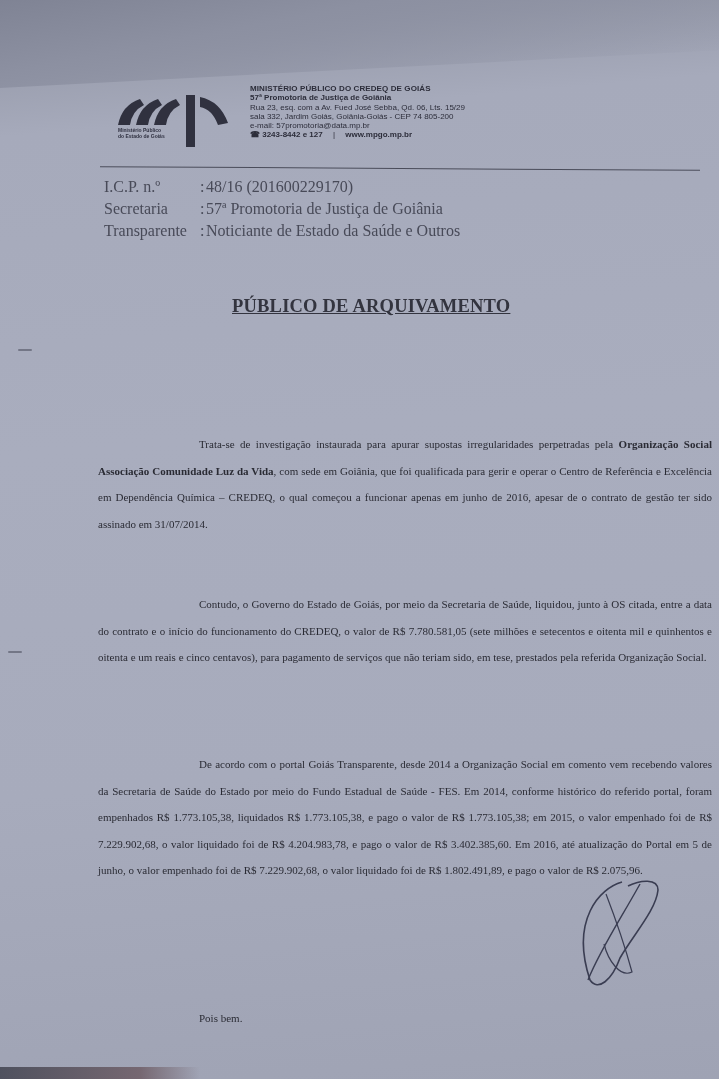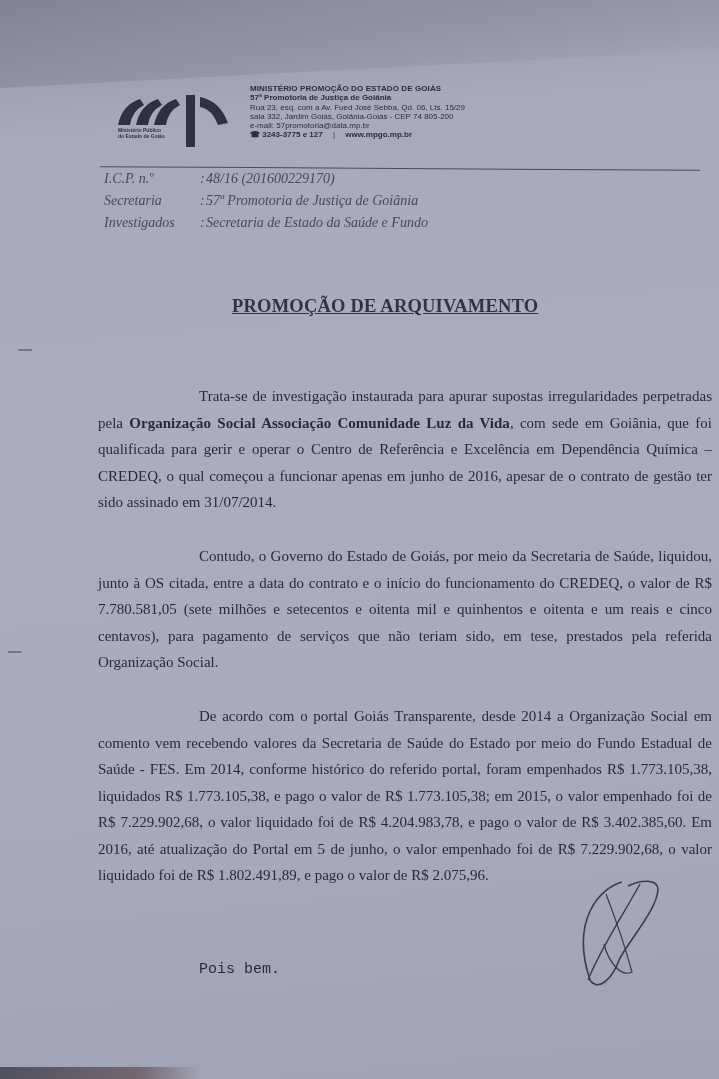--- a/index.html
+++ b/index.html
@@ -21,35 +21,35 @@
   .logo { position: absolute; left: 116px; top: 93px; width: 118px; height: 58px; }
   .logo-caption { position: absolute; left: 118px; top: 127px; font-family: "Liberation Sans", sans-serif; font-size: 5px; font-weight: bold; color: #2f3040; line-height: 6px; }
   .org { position: absolute; left: 250px; top: 84px; font-family: "Liberation Sans", sans-serif; font-size: 8px; line-height: 9.3px; color: #2c2d3a; }
   .org .title { font-weight: bold; letter-spacing: 0.1px; }
   .org .sub { font-weight: bold; }
   .org .phone { font-weight: bold; }
   .org .sep { margin: 0 8px; }
   .rule { position: absolute; left: 100px; top: 168px; width: 600px; height: 1px; background: #4a4c5a; transform: rotate(0.35deg); }
 
   
-  .meta { position: absolute; left: 104px; top: 168px; font-style: italic; font-size: 14px; color: #484a58; }
+  .meta { position: absolute; left: 104px; top: 176px; font-size: 16px; color: #484a58; }
   .meta-row { height: 22px; display: flex; align-items: center; }
   .meta-label { width: 96px; }
   .meta-sep { width: 6px; }
 
   
   .doc-title { position: absolute; left: 232px; top: 296px; font-size: 18.5px; font-weight: bold; text-decoration: underline; letter-spacing: 0.2px; color: #33343f; }
 
   
-  .para { position: absolute; left: 98px; width: 614px; font-size: 15px; line-height: 26.5px; text-align: justify; text-align-last: left; color: #2a2b34; }
+  .para { position: absolute; left: 98px; width: 614px; font-size: 11px; line-height: 26.5px; text-align: justify; text-align-last: left; color: #2a2b34; margin-top: 48px; }
   .para .indent { display: inline-block; width: 101px; }
   .p1 { top: 383px; }
   .p2 { top: 543px; }
   .p3 { top: 703px; }
-  .p4 { top: 957px; left: 199px; width: 200px; font-family: Liberation Mono, monospace; }
+  .p4 { top: 957px; left: 199px; width: 200px; }
   .bold { font-weight: bold; }
 
   .signature { position: absolute; left: 560px; top: 880px; width: 120px; height: 110px; pointer-events: none; }
   .margin-mark { position: absolute; width: 14px; height: 2px; background: #5d606f; border-radius: 1px; opacity: 0.7; }
   .bottom-shadow { position: absolute; left: 0; bottom: 0; width: 200px; height: 12px; background: linear-gradient(90deg, #3a3c48, #6b5860 70%, rgba(150,150,160,0)); opacity: 0.8; }
 </style>
 </head>
 <body>
 
 <div class="fold"></div>
@@ -62,53 +62,53 @@
     <path d="M38 32 Q42 12 60 6 L64 12 Q52 18 50 32 Z" fill="#30313f"></path>
     <rect x="70" y="2" width="9" height="52" fill="#30313f"></rect>
     <path d="M84 4 Q104 8 112 30 L102 32 Q96 16 84 14 Z" fill="#30313f"></path>
   </svg>
   <div class="logo-caption">
     <div>Ministério Público</div>
     <div>do Estado de Goiás</div>
   </div>
 
   <div class="org">
-    <div class="title">MINISTÉRIO PROMOÇÃO DO ESTADO DE GOIÁS</div>
+    <div class="title">MINISTÉRIO PÚBLICO DO CREDEQ DE GOIÁS</div>
     <div class="sub">57ª Promotoria de Justiça de Goiânia</div>
     <div>Rua 23, esq. com a Av. Fued José Sebba, Qd. 06, Lts. 15/29</div>
     <div>sala 332, Jardim Goiás, Goiânia-Goiás - CEP 74 805-200</div>
     <div>e-mail: 57promotoria@data.mp.br</div>
     <div>
-      <span class="phone">☎ 3243-3775 e 127</span>
+      <span class="phone">☎ 3243-8442 e 127</span>
       <span class="sep">|</span>
       <span class="phone">www.mpgo.mp.br</span>
     </div>
   </div>
 
   <div class="rule"></div>
 
   <div class="meta">
     <div class="meta-row">
       <span class="meta-label">I.C.P. n.º</span>
       <span class="meta-sep">:</span>
       <span>48/16 (201600229170)</span>
     </div>
     <div class="meta-row">
       <span class="meta-label">Secretaria</span>
       <span class="meta-sep">:</span>
       <span>57ª Promotoria de Justiça de Goiânia</span>
     </div>
     <div class="meta-row">
-      <span class="meta-label">Investigados</span>
+      <span class="meta-label">Transparente</span>
       <span class="meta-sep">:</span>
-      <span>Secretaria de Estado da Saúde e Fundo</span>
+      <span>Noticiante de Estado da Saúde e Outros</span>
     </div>
   </div>
 
-  <div class="doc-title">PROMOÇÃO DE ARQUIVAMENTO</div>
+  <div class="doc-title">PÚBLICO DE ARQUIVAMENTO</div>
 
   <div class="para p1"><span class="indent"></span><span>Trata-se de investigação instaurada para apurar supostas irregularidades perpetradas pela </span><span class="bold">Organização Social Associação Comunidade Luz da Vida</span><span>, com sede em Goiânia, que foi qualificada para gerir e operar o Centro de Referência e Excelência em Dependência Química – CREDEQ, o qual começou a funcionar apenas em junho de 2016, apesar de o contrato de gestão ter sido assinado em 31/07/2014.</span></div>
 
   <div class="para p2"><span class="indent"></span><span>Contudo, o Governo do Estado de Goiás, por meio da Secretaria de Saúde, liquidou, junto à OS citada, entre a data do contrato e o início do funcionamento do CREDEQ, o valor de R$ 7.780.581,05 (sete milhões e setecentos e oitenta mil e quinhentos e oitenta e um reais e cinco centavos), para pagamento de serviços que não teriam sido, em tese, prestados pela referida Organização Social.</span></div>
 
   <div class="para p3"><span class="indent"></span><span>De acordo com o portal Goiás Transparente, desde 2014 a Organização Social em comento vem recebendo valores da Secretaria de Saúde do Estado por meio do Fundo Estadual de Saúde - FES. Em 2014, conforme histórico do referido portal, foram empenhados R$ 1.773.105,38, liquidados R$ 1.773.105,38, e pago o valor de R$ 1.773.105,38; em 2015, o valor empenhado foi de R$ 7.229.902,68, o valor liquidado foi de R$ 4.204.983,78, e pago o valor de R$ 3.402.385,60. Em 2016, até atualização do Portal em 5 de junho, o valor empenhado foi de R$ 7.229.902,68, o valor liquidado foi de R$ 1.802.491,89, e pago o valor de R$ 2.075,96.</span></div>
 
   <div class="para p4">Pois bem.</div>
 
   <svg class="signature" viewBox="0 0 120 110">

